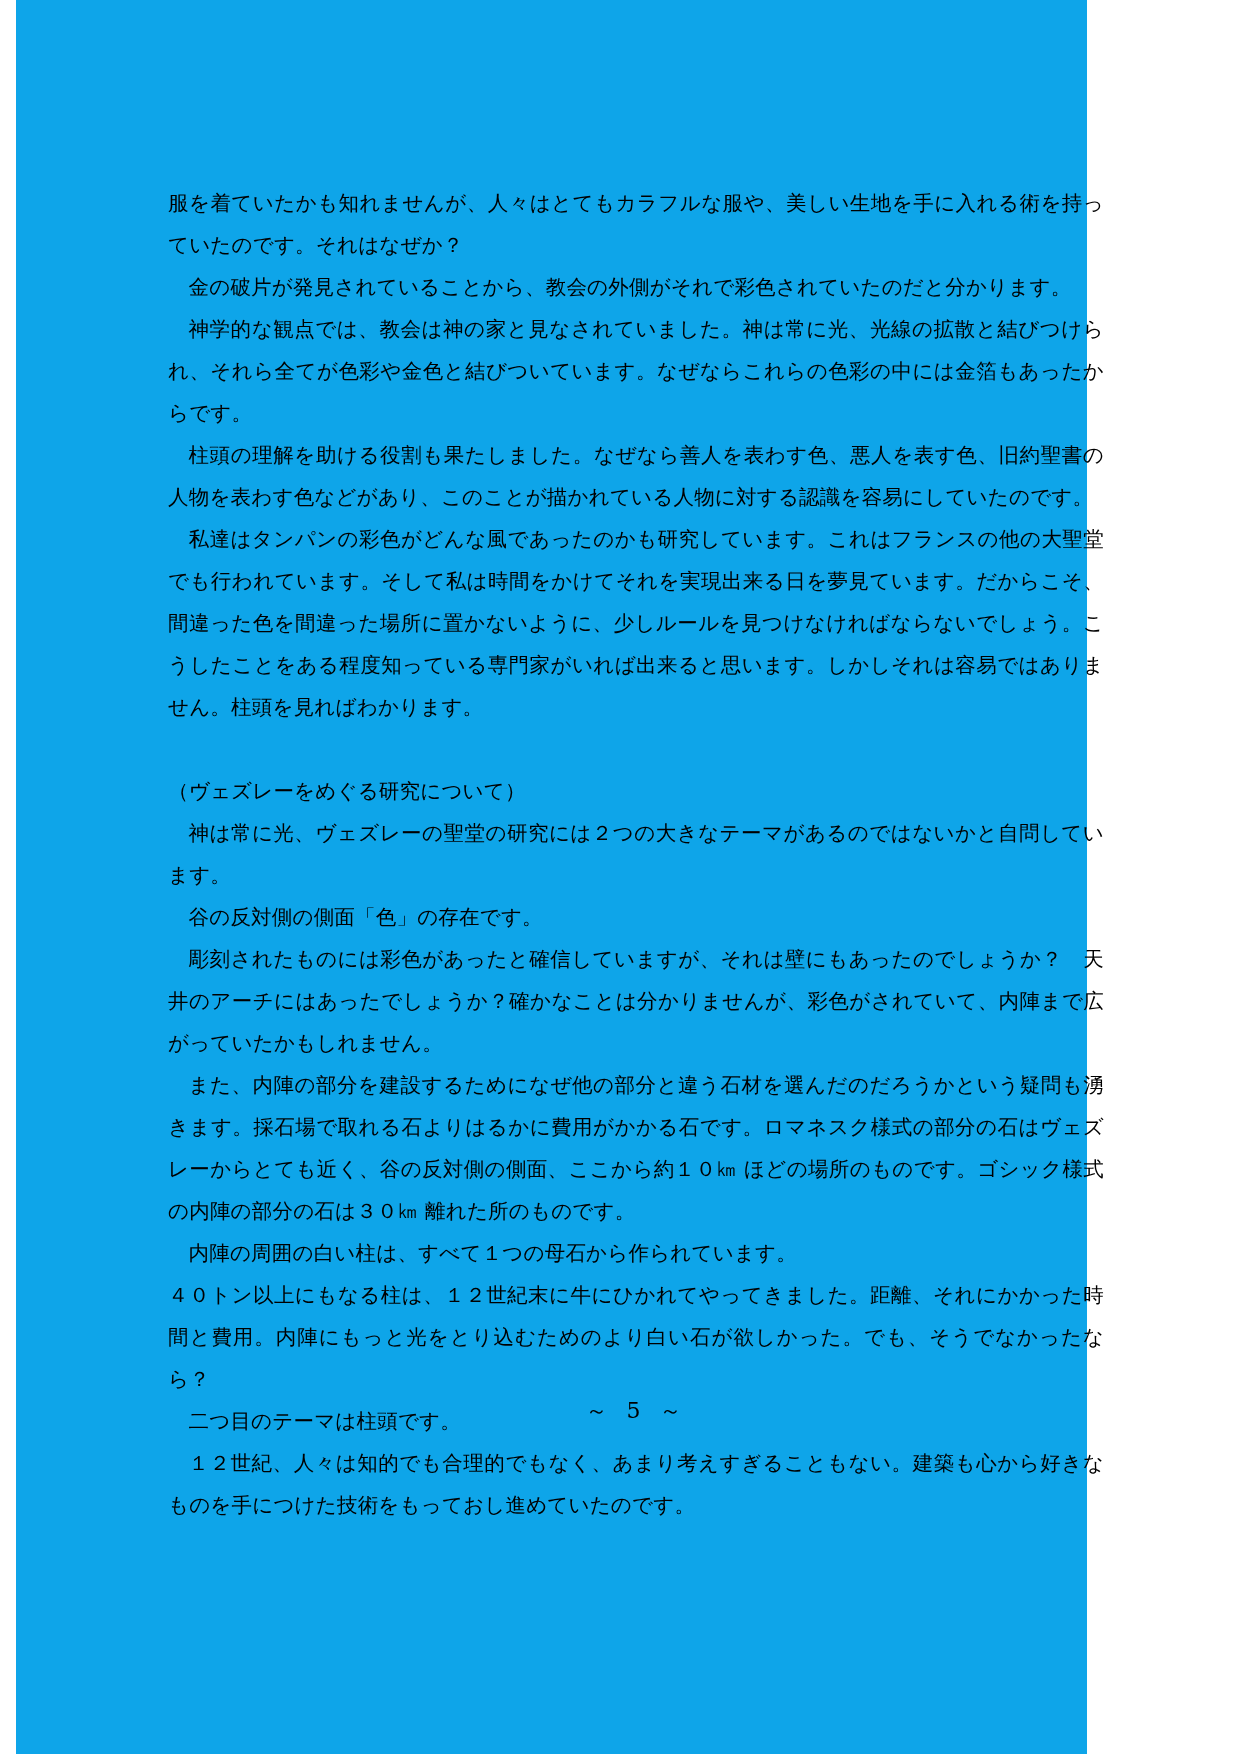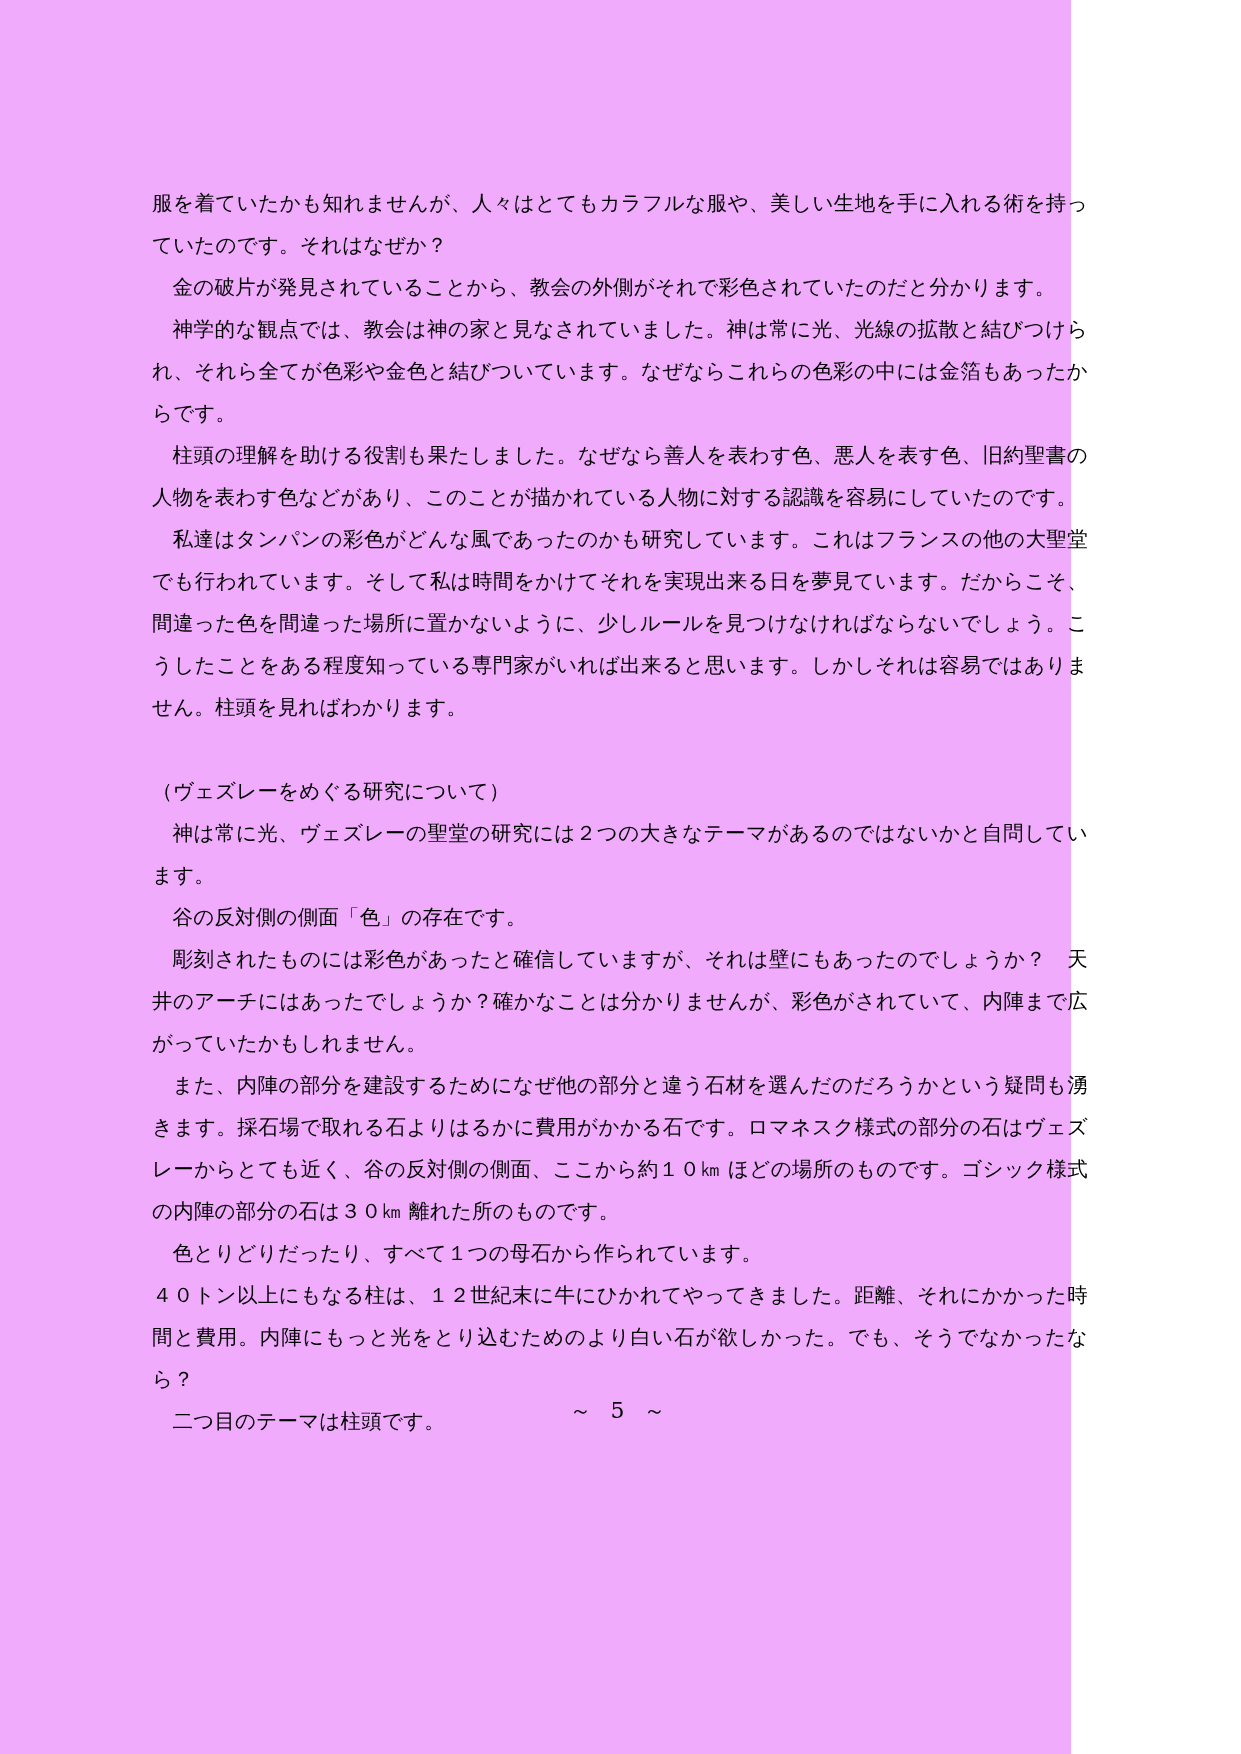--- a/index.html
+++ b/index.html
@@ -9,25 +9,25 @@
   }
   body {
     width: 1241px;
     height: 1754px;
     position: relative;
     font-family: "DejaVu Serif", "Liberation Serif", serif;
     color: #000000;
   }
   .page {
     position: absolute;
-    left: 0;
+    left: 16px;
     top: 0;
     width: 1071px;
     height: 1754px;
-    background: #f0abfc;
+    background: #0ea5e9;
   }
   .text-block {
     position: absolute;
     left: 152px;
     top: 182px;
     width: 936px;
   }
   p {
     margin: 0;
     font-size: 20.5px;
@@ -67,20 +67,21 @@
     <p class="indent">金の破片が発見されていることから、教会の外側がそれで彩色されていたのだと分かります。</p>
     <p class="indent">神学的な観点では、教会は神の家と見なされていました。神は常に光、光線の拡散と結びつけられ、それら全てが色彩や金色と結びついています。なぜならこれらの色彩の中には金箔もあったからです。</p>
     <p class="indent">柱頭の理解を助ける役割も果たしました。なぜなら善人を表わす色、悪人を表す色、旧約聖書の人物を表わす色などがあり、このことが描かれている人物に対する認識を容易にしていたのです。</p>
     <p class="indent">私達はタンパンの彩色がどんな風であったのかも研究しています。これはフランスの他の大聖堂でも行われています。そして私は時間をかけてそれを実現出来る日を夢見ています。だからこそ、間違った色を間違った場所に置かないように、少しルールを見つけなければならないでしょう。こうしたことをある程度知っている専門家がいれば出来ると思います。しかしそれは容易ではありません。柱頭を見ればわかります。</p>
     <div class="spacer"></div>
     <p class="noindent">（ヴェズレーをめぐる研究について）</p>
     <p class="indent">神は常に光、ヴェズレーの聖堂の研究には２つの大きなテーマがあるのではないかと自問しています。</p>
     <p class="indent">谷の反対側の側面「色」の存在です。</p>
     <p class="indent">彫刻されたものには彩色があったと確信していますが、それは壁にもあったのでしょうか？　天井のアーチにはあったでしょうか？確かなことは分かりませんが、彩色がされていて、内陣まで広がっていたかもしれません。</p>
     <p class="indent">また、内陣の部分を建設するためになぜ他の部分と違う石材を選んだのだろうかという疑問も湧きます。採石場で取れる石よりはるかに費用がかかる石です。ロマネスク様式の部分の石はヴェズレーからとても近く、谷の反対側の側面、ここから約１０㎞ ほどの場所のものです。ゴシック様式の内陣の部分の石は３０㎞ 離れた所のものです。</p>
-    <p class="indent">色とりどりだったり、すべて１つの母石から作られています。</p>
+    <p class="indent">内陣の周囲の白い柱は、すべて１つの母石から作られています。</p>
     <p class="noindent">４０トン以上にもなる柱は、１２世紀末に牛にひかれてやってきました。距離、それにかかった時間と費用。内陣にもっと光をとり込むためのより白い石が欲しかった。でも、そうでなかったなら？</p>
     <p class="indent">二つ目のテーマは柱頭です。</p>
+    <p class="indent">１２世紀、人々は知的でも合理的でもなく、あまり考えすぎることもない。建築も心から好きなものを手につけた技術をもっておし進めていたのです。</p>
   </div>
 
   <div class="footer">～ 5 ～</div>
 
 </div>
 
 </body></html>

